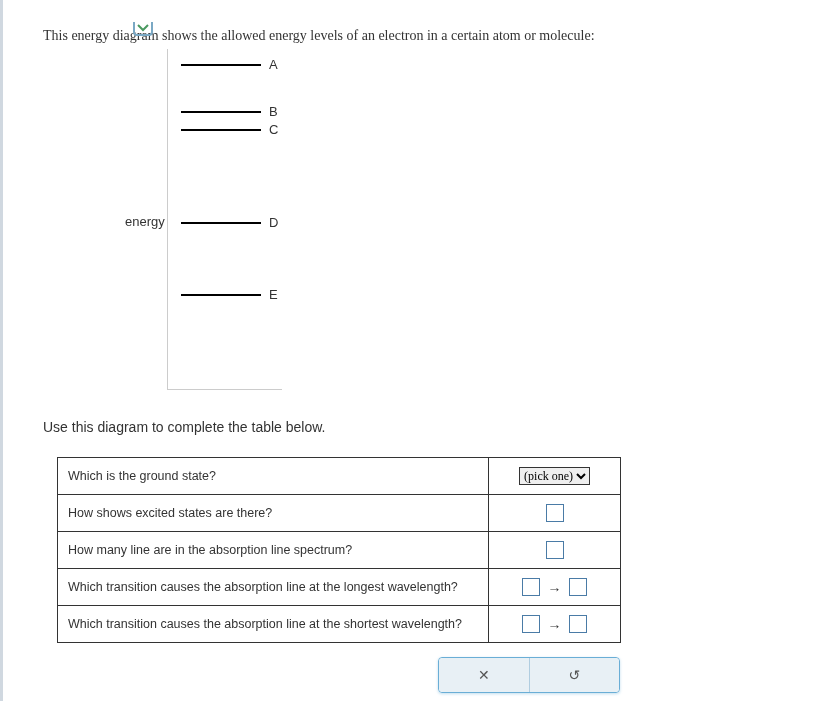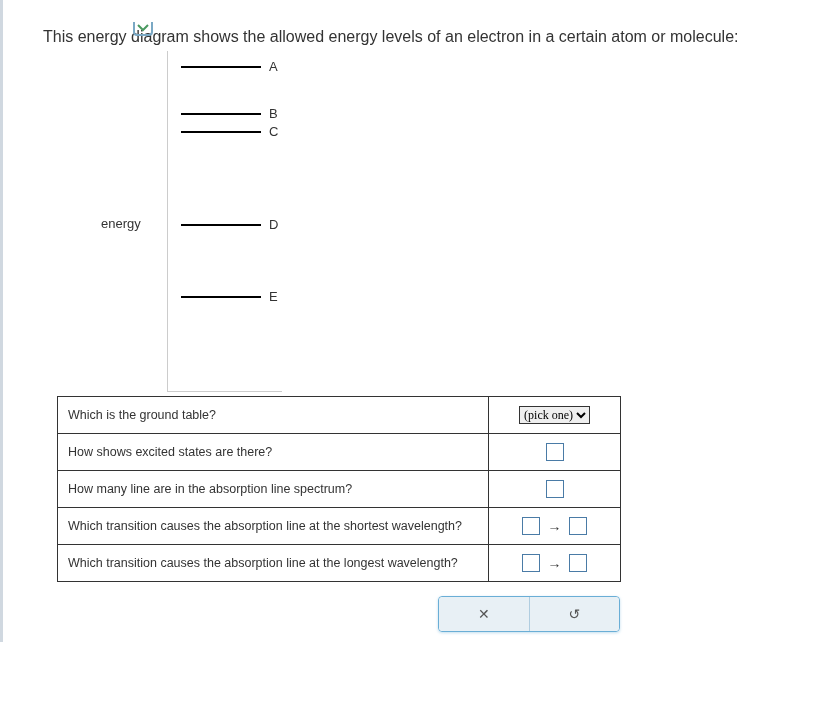--- a/index.html
+++ b/index.html
@@ -28,21 +28,22 @@
       display: flex;
       align-items: center;
       justify-content: center;
     }
     .chevron svg {
       width: 12px;
       height: 8px;
     }
     .intro {
       margin-top: 18px;
-      font-size: 16px;
+      font-size: 14px;
+      font-family: Liberation Serif, serif;
     }
     .diagram-container {
       position: relative;
       width: 230px;
       height: 345px;
       margin-left: 50px;
       margin-top: 5px;
     }
     .y-axis {
       position: absolute;
@@ -55,21 +56,21 @@
     .x-axis {
       position: absolute;
       left: 74px;
       top: 340px;
       width: 115px;
       height: 1px;
       background: #ccc;
     }
     .energy-label {
       position: absolute;
-      left: 8px;
+      left: 32px;
       top: 165px;
       font-size: 13px;
     }
     .level {
       position: absolute;
       left: 88px;
       width: 80px;
       border-top: 2.5px solid #000;
     }
     .level-label {
@@ -175,53 +176,54 @@
     <div class="level" style="top:80px"></div>
     <span class="level-label" style="top:80px">C</span>
 
     <div class="level" style="top:173px"></div>
     <span class="level-label" style="top:173px">D</span>
 
     <div class="level" style="top:245px"></div>
     <span class="level-label" style="top:245px">E</span>
   </div>
 
+  <p class="sub-intro">Use this diagram to complete the table below.</p>
 
   <table>
     <tbody>
         <tr>
-      <td class="question">Which is the ground table?</td>
+      <td class="question">Which is the ground state?</td>
       <td class="answer">
         <select>
           <option>(pick one)</option>
         </select>
       </td>
     </tr>
     <tr>
       <td class="question">How shows excited states are there?</td>
       <td class="answer">
         <span class="box-input"></span>
       </td>
     </tr>
     <tr>
       <td class="question">How many line are in the absorption line spectrum?</td>
       <td class="answer">
         <span class="box-input"></span>
       </td>
     </tr>
     <tr>
+      <td class="question">Which transition causes the absorption line at the longest wavelength?</td>
+      <td class="answer">
+        <span class="box-input"></span>
+        <span class="arrow">→</span>
+        <span class="box-input"></span>
+      </td>
+    </tr>
+    <tr>
       <td class="question">Which transition causes the absorption line at the shortest wavelength?</td>
-      <td class="answer">
-        <span class="box-input"></span>
-        <span class="arrow">→</span>
-        <span class="box-input"></span>
-      </td>
-    </tr>
-    <tr>
-      <td class="question">Which transition causes the absorption line at the longest wavelength?</td>
       <td class="answer">
         <span class="box-input"></span>
         <span class="arrow">→</span>
         <span class="box-input"></span>
       </td>
     </tr>
   </tbody>
     </table>
 
   <div class="action-buttons">

